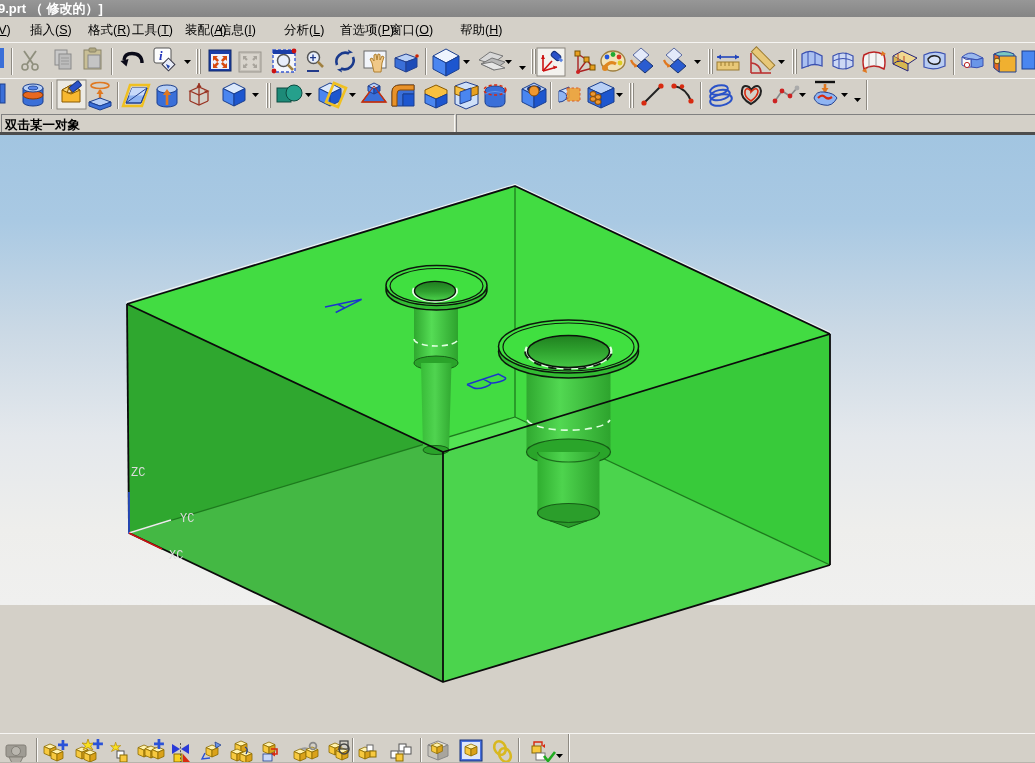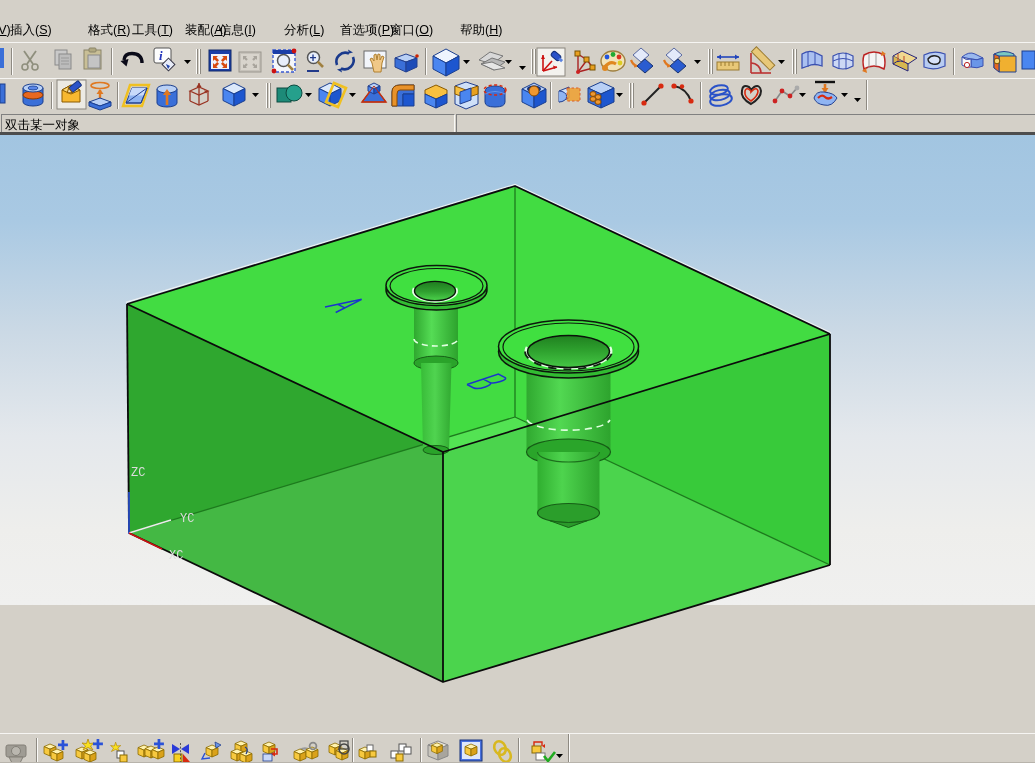--- a/index.html
+++ b/index.html
@@ -13,32 +13,35 @@
   background:#d4d0c8;font-size:12.5px;color:#000;border-bottom:1px solid #c6c2ba;}
 #menubar span{position:absolute;top:5px;white-space:pre;}
 #tb1{position:absolute;left:0;top:42px;}
 #tb2{position:absolute;left:0;top:78px;}
 #promptbar{position:absolute;left:0;top:112px;width:1035px;height:23px;background:#d4d0c8;}
 .pcell{position:absolute;top:2px;height:17px;background:#d4d0c8;
   border-top:1px solid #808080;border-left:1px solid #808080;
   border-bottom:1px solid #f8f8f6;border-right:1px solid #f8f8f6;}
 #pc1{left:1px;width:452px;}
 #pc2{left:456px;width:578px;}
-#pc1 div{font-size:12.5px;font-weight:normal;color:#000;padding:2px 0 0 3px;}
+#pc1 div{font-size:12.5px;font-weight:bold;color:#000;padding:2px 0 0 3px;}
 #pbline{position:absolute;left:0;top:132px;width:1035px;height:3px;background:#4d4d4d;}
 #viewport{position:absolute;left:0;top:135px;width:1035px;height:470px;
   background:linear-gradient(#a2c5e1 0%,#a9c9e3 18%,#cbd9e5 42%,#e4e8ec 64%,#eeeeec 84%,#f0f0ef 100%);}
 #tb3{position:absolute;left:0;top:733px;}
 </style>
 </head>
 <body>
 <div id="app">
+  <div id="titlebar">
+      <span>9.prt （ 修改的）]</span>
+    </div>
   <div id="menubar">
     <span style="left:-31px">视图(<u>V</u>)</span>
-    <span style="left:10px">插入(<u>S</u>)</span>
+    <span style="left:30px">插入(<u>S</u>)</span>
     <span style="left:88px">格式(<u>R</u>)</span>
     <span style="left:132px">工具(<u>T</u>)</span>
     <span style="left:185px">装配(<u>A</u>)</span>
     <span style="left:219px">信息(<u>I</u>)</span>
     <span style="left:284px">分析(<u>L</u>)</span>
     <span style="left:340px">首选项(<u>P</u>)</span>
     <span style="left:390px">窗口(<u>O</u>)</span>
     <span style="left:460px">帮助(<u>H</u>)</span>
   </div>
   <svg id="tb1" width="1035" height="36">

